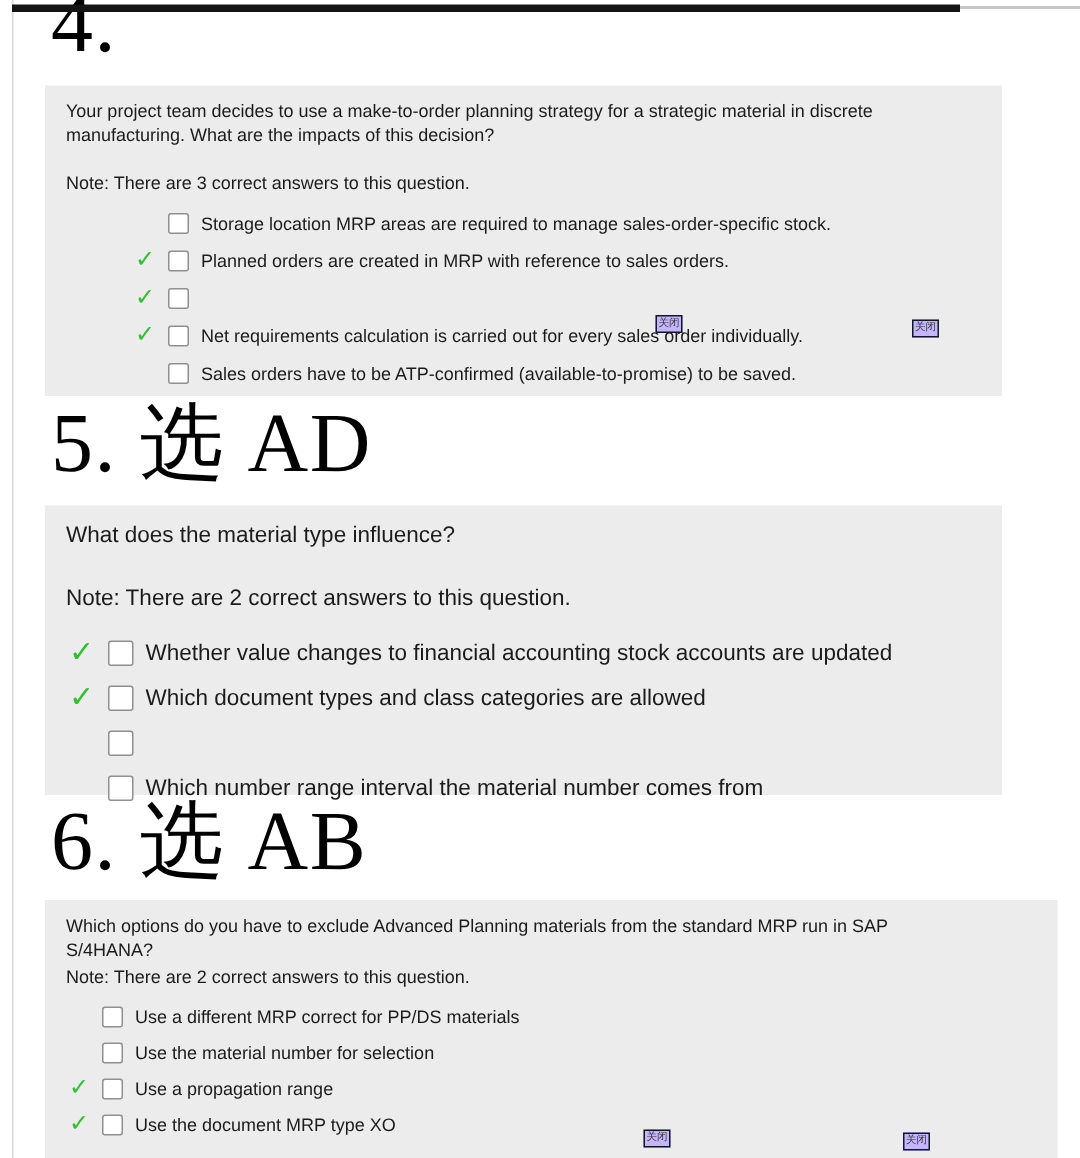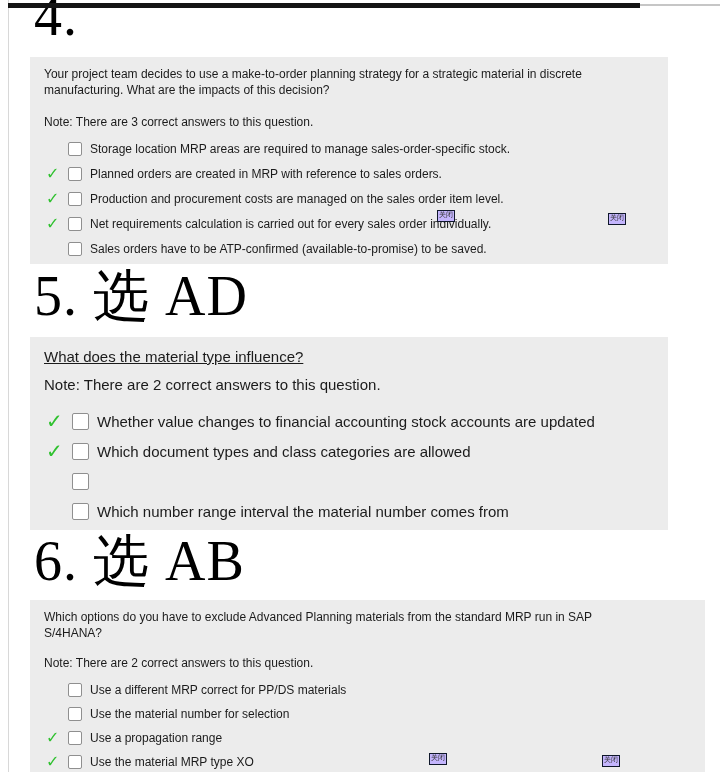--- a/index.html
+++ b/index.html
@@ -25,27 +25,27 @@
     padding:10px 14px; z-index:2;
   }
   #q4 { left:30px; top:57px;  width:638px; height:207px; font-size:12px; }
   #q5 { left:30px; top:337px; width:638px; height:193px; font-size:15px; }
   #q6 { left:30px; top:600px; width:675px; height:172px; font-size:12px; }
 
   .question { margin:0; line-height:1.32; }
   .note { margin:0; line-height:1.3; }
   #q4 .question { margin-bottom:16px; }
   #q4 .note { margin-bottom:6px; }
-  #q5 .question { margin-bottom:8px;text-decoration:underline; }
+  #q5 .question { margin-bottom:22px; }
   #q5 .note { margin-bottom:12px; }
-  #q6 .question { margin-bottom:14px; max-width:600px; }
+  #q6 .question { margin-bottom:2px; max-width:600px; }
   #q6 .note { margin-bottom:7px; }
 
   .row { display:flex; align-items:center; }
-  #q4 .row { height:25px; }
+  #q4 .row { height:25px;margin-left:44px; }
   #q5 .row { height:30px; }
   #q6 .row { height:24px; }
 
   .chk {
     width:24px; flex:none; color:#2fc12f; font-size:16px;
     line-height:1; padding-left:2px; box-sizing:border-box;
   }
   #q5 .chk { width:28px; font-size:20px; }
 
   .cb {
@@ -85,21 +85,20 @@
     <span class="lbl">Storage location MRP areas are required to manage sales-order-specific stock.</span>
   </div>
   <div class="row">
     <span class="chk">✓</span>
     <span class="cb"></span>
     <span class="lbl">Planned orders are created in MRP with reference to sales orders.</span>
   </div>
   <div class="row">
     <span class="chk">✓</span>
     <span class="cb"></span>
-    <span class="lbl">Production and procurement costs are managed on the sales order item level.</span>
   </div>
   <div class="row">
     <span class="chk">✓</span>
     <span class="cb"></span>
     <span class="lbl">Net requirements calculation is carried out for every sales order individually.</span>
   </div>
   <div class="row">
     <span class="chk" style="visibility: hidden;">✓</span>
     <span class="cb"></span>
     <span class="lbl">Sales orders have to be ATP-confirmed (available-to-promise) to be saved.</span>
@@ -148,20 +147,20 @@
     <span class="lbl">Use the material number for selection</span>
   </div>
   <div class="row">
     <span class="chk">✓</span>
     <span class="cb"></span>
     <span class="lbl">Use a propagation range</span>
   </div>
   <div class="row">
     <span class="chk">✓</span>
     <span class="cb"></span>
-    <span class="lbl">Use the material MRP type XO</span>
+    <span class="lbl">Use the document MRP type XO</span>
   </div>
 </div>
 
 <span class="badge" id="b1">关闭</span>
 <span class="badge" id="b2">关闭</span>
 <span class="badge" id="b3">关闭</span>
 <span class="badge" id="b4">关闭</span>
 
 </body></html>

